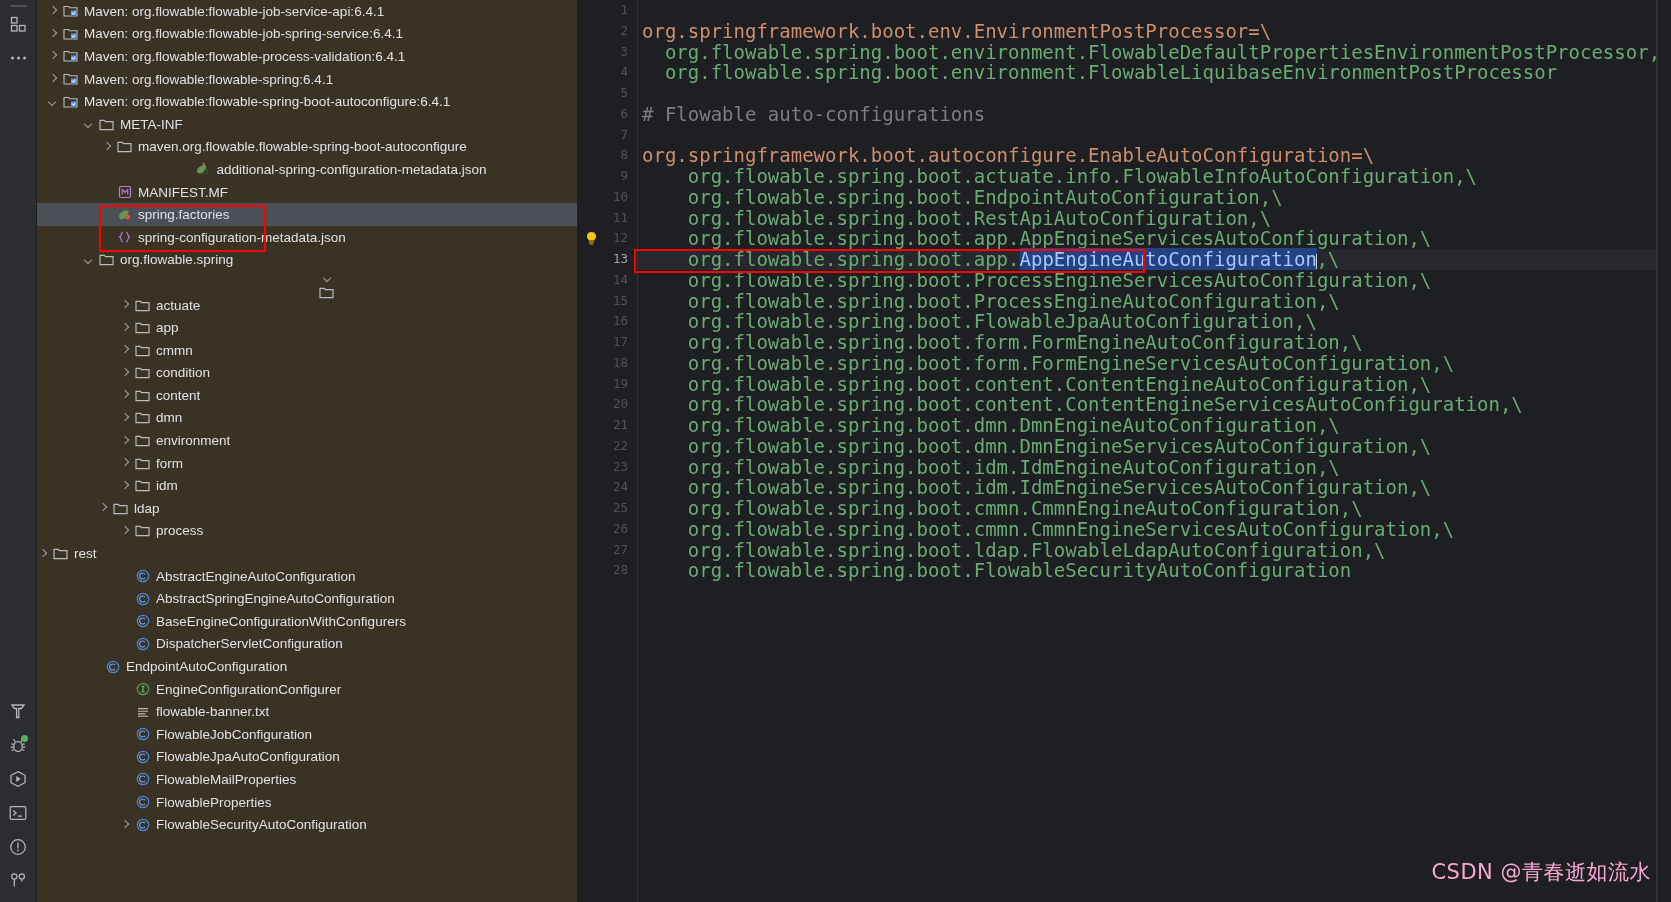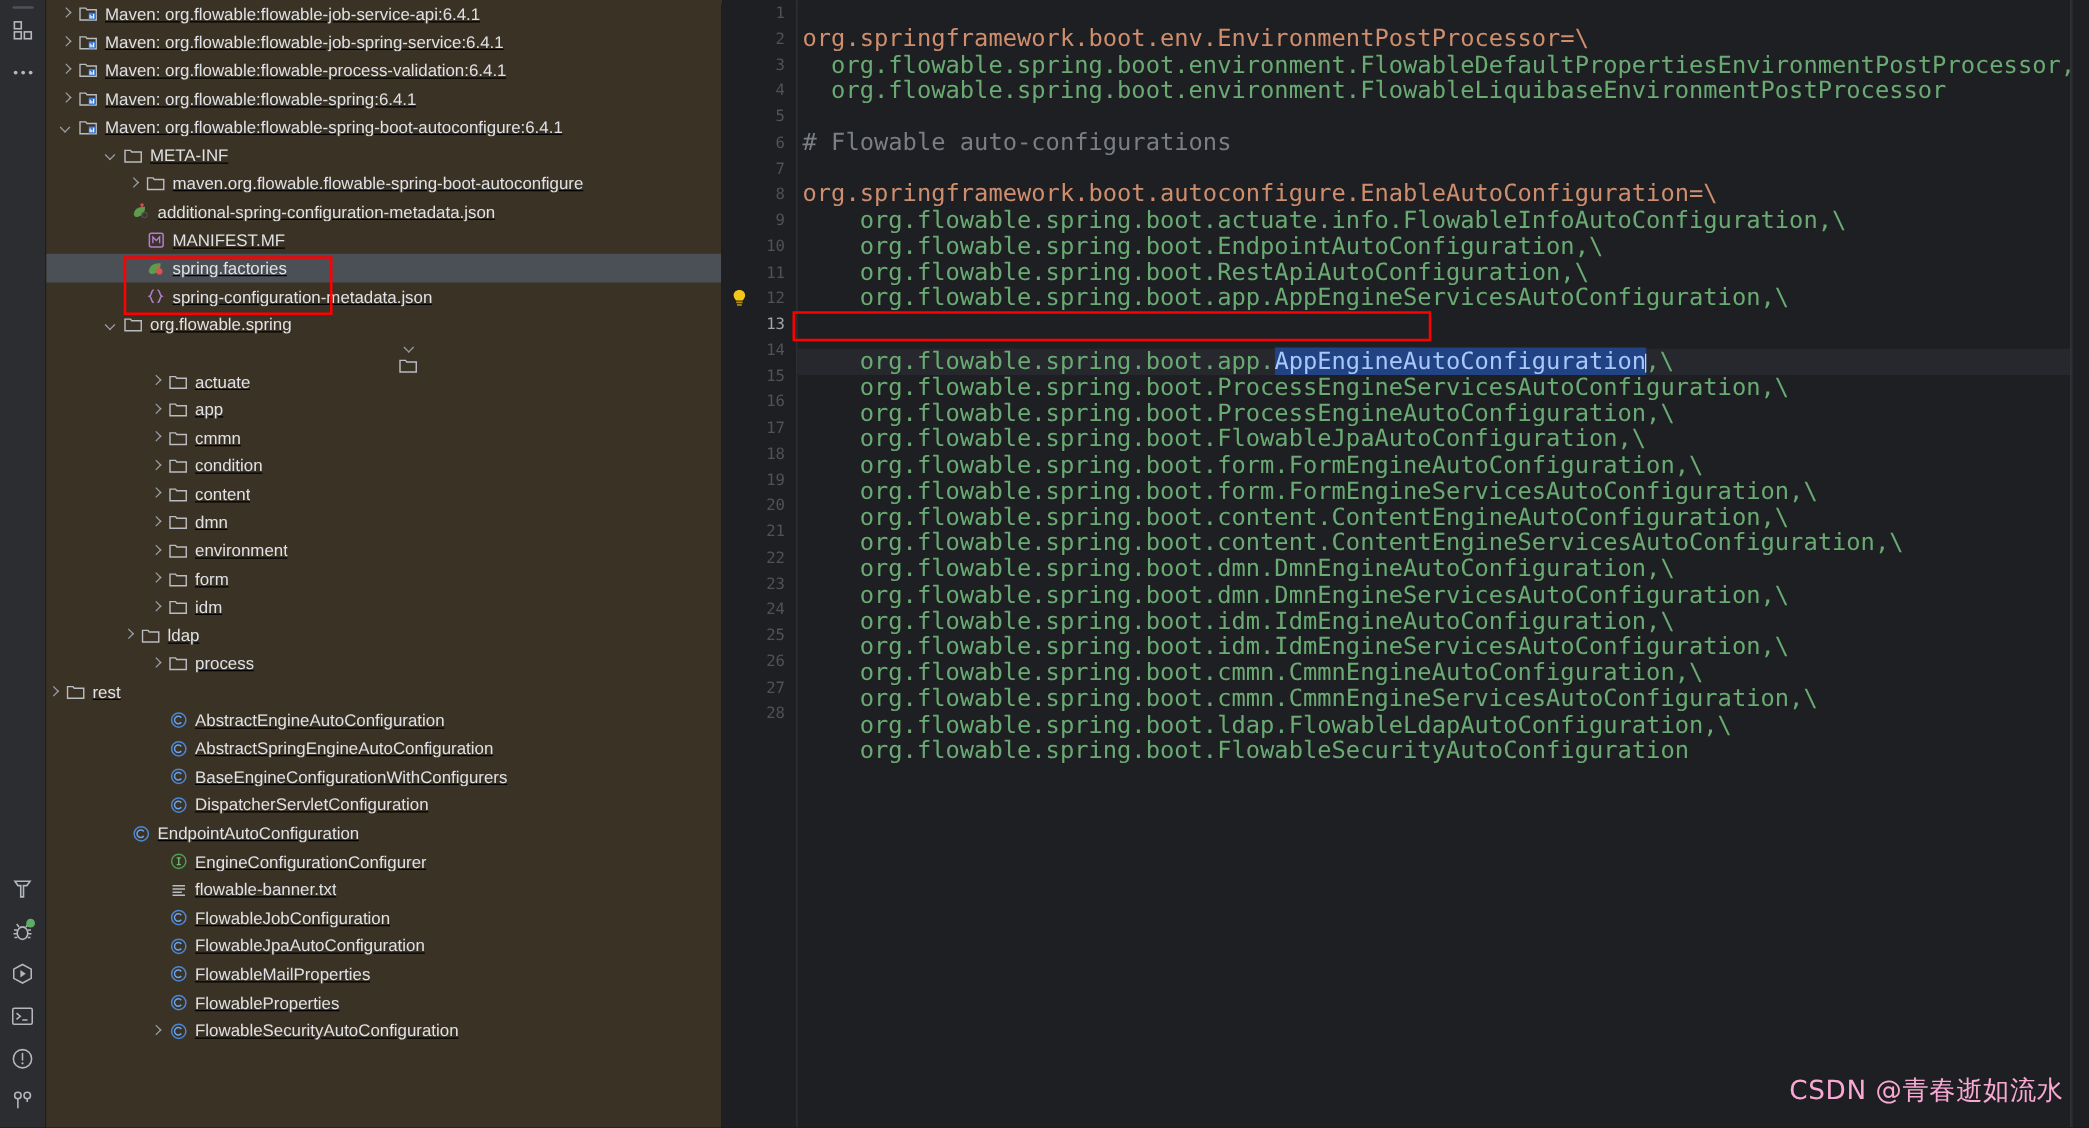--- a/index.html
+++ b/index.html
@@ -2,21 +2,21 @@
 <html><head>
 <meta charset="utf-8">
 <style>
   * { box-sizing: border-box; margin: 0; padding: 0; }
   html, body {
     width: 1671px; height: 902px;
     background: #1e1f22;
     font-family: "Liberation Sans", sans-serif;
     overflow: hidden;
   }
-  .app { position: relative; width: 1671px; height: 902px; display: flex; text-decoration: underline; }
+  .app { position: relative; width: 1671px; height: 902px; display: flex; }
 
   
   .activity-bar {
     width: 37px; height: 902px;
     background: #2b2d30;
     border-right: 1px solid #1e1f22;
     display: flex; flex-direction: column; align-items: center;
     flex: 0 0 37px;
     position: relative;
   }
@@ -113,21 +113,21 @@
   }
   .code-line {
     height: 20.75px; line-height: 20.75px;
     font-family: "DejaVu Sans Mono", monospace;
     font-size: 19px;
     white-space: pre;
     padding-left: 4px;
     color: #6aab73;
     position: relative;
   }
-  .code-line.caret-line { background: #26282e; margin-top: 30px; }
+  .code-line.caret-line { background: #26282e; }
   .k-prop { color: #cf8e6d; }
   .k-val { color: #6aab73; }
   .k-comment { color: #7a7e85; }
   .sel { background: #214283; color: #a8c7fa; }
   .caret {
     display: inline-block; width: 1.5px; height: 15px;
     background: #cdd1d6; vertical-align: -3px; margin: 0 -1px;
   }
 
   
@@ -289,21 +289,21 @@
         </div>
         <div class="tree-row" style="padding-left: 64px;">
           <span class="arrow right"></span>
           <span class="ticon">
             <svg width="15" height="13" viewBox="0 0 15 13" fill="none">
         <path d="M1 2.3 h4.4 l1 1.3 H14 v8 H1 Z" stroke="#b9bcc0" stroke-width="1.15"></path>
             </svg>
           </span>
           <span class="tlabel">maven.org.flowable.flowable-spring-boot-autoconfigure</span>
         </div>
-        <div class="tree-row" style="padding-left: 52px;">
+        <div class="tree-row" style="padding-left: 52px; justify-content: center;">
           <span class="arrow "></span>
           <span class="ticon">
             <svg width="15" height="14" viewBox="0 0 15 14">
         <path d="M2 10 C2 5.3 6 3 11 3.4 C11.5 8.2 7.9 11.9 3.5 11.5 Z" fill="#5c9c4c"></path>
         <path d="M8.6 4.2 V1 M8.6 1 L7.4 2.3 M8.6 1 L9.8 2.3" stroke="#d94f4f" stroke-width="1.2" fill="none"></path>
         <circle cx="10.6" cy="10" r="2.1" fill="none" stroke="#4f4f4f" stroke-width="1"></circle>
             </svg>
           </span>
           <span class="tlabel">additional-spring-configuration-metadata.json</span>
         </div>

